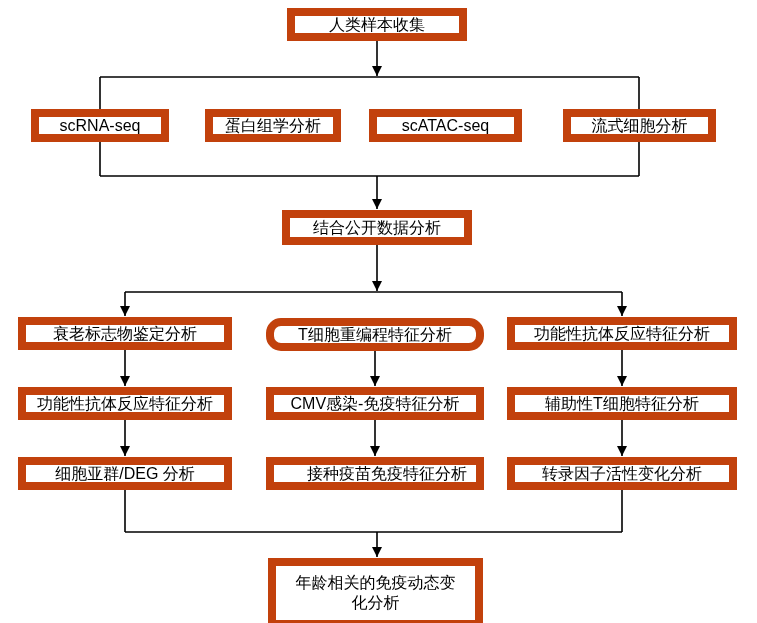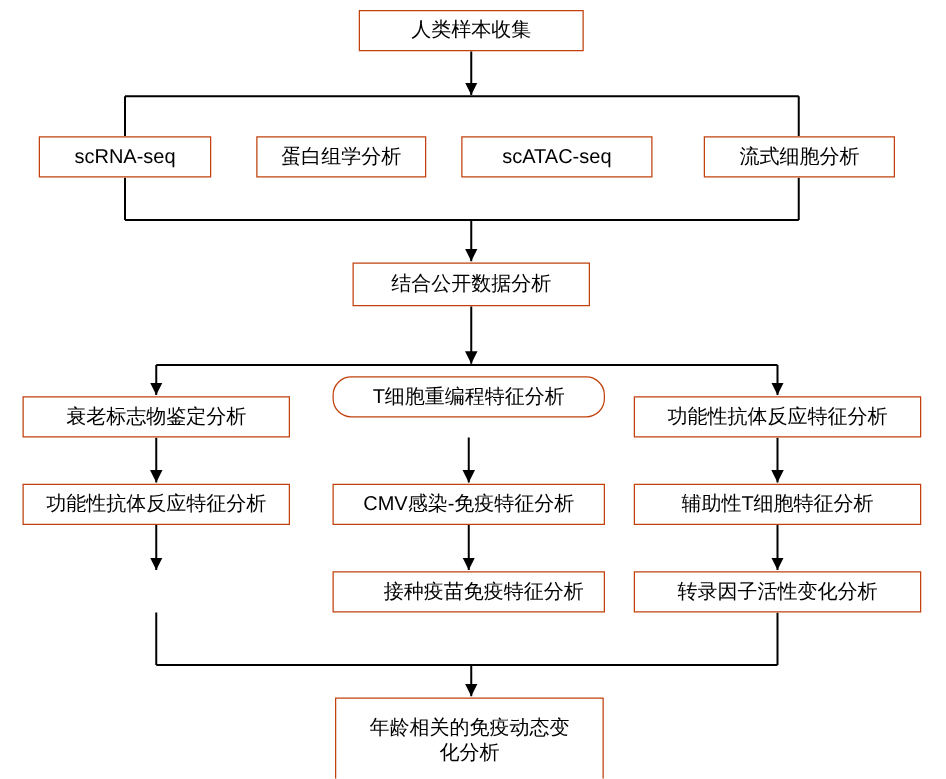--- a/index.html
+++ b/index.html
@@ -8,37 +8,37 @@
     width:757px;height:623px;
     background:#ffffff;
     font-family:"Liberation Sans","DejaVu Sans",sans-serif;
     color:#000000;
     overflow:hidden;
   }
   #connectors{position:absolute;left:0;top:0;width:757px;height:623px;}
   .node{
     position:absolute;
     box-sizing:border-box;
-    border:1px solid #c2410c;
+    border:8px solid #c2410c;
     background:#ffffff;
     display:flex;align-items:center;justify-content:center;
     font-size:16px;line-height:1.25;
     text-align:center;
     white-space:nowrap;
   }
   .n-top     {left:287px;top:8px;  width:180px;height:33px;}
   .n-m0      {left:31px; top:109px;width:138px;height:33px;}
   .n-m1      {left:205px;top:109px;width:136px;height:33px;}
   .n-m2      {left:369px;top:109px;width:153px;height:33px;}
   .n-m3      {left:563px;top:109px;width:153px;height:33px;}
   .n-combine {left:282px;top:210px;width:190px;height:35px;text-align:right;}
   .n-c0r0    {left:18px; top:317px;width:214px;height:33px;}
   .n-c0r1    {left:18px; top:387px;width:214px;height:33px;}
   .n-c0r2    {left:18px; top:457px;width:214px;height:33px;}
-  .n-c1r0    {left:266px;top:301px;width:218px;height:33px;border-radius:15px;}
+  .n-c1r0    {left:266px;top:318px;width:218px;height:33px;border-radius:15px;}
   .n-c1r1    {left:266px;top:387px;width:218px;height:33px;}
   .n-c1r2    {left:266px;top:457px;width:218px;height:33px;padding-left:24px;}
   .n-c2r0    {left:507px;top:317px;width:230px;height:33px;}
   .n-c2r1    {left:507px;top:387px;width:230px;height:33px;}
   .n-c2r2    {left:507px;top:457px;width:230px;height:33px;}
   .n-final   {left:268px;top:558px;width:215px;height:70px;white-space:pre-line;}
   svg line{stroke:#000000;stroke-width:1.6;}
 </style>
 </head>
 <body>
@@ -85,20 +85,21 @@
 
   <div class="node n-m0">scRNA-seq</div>
   <div class="node n-m1">蛋白组学分析</div>
   <div class="node n-m2">scATAC-seq</div>
   <div class="node n-m3">流式细胞分析</div>
 
   <div class="node n-combine">结合公开数据分析</div>
 
   <div class="node n-c0r0">衰老标志物鉴定分析</div>
   <div class="node n-c0r1">功能性抗体反应特征分析</div>
+  <div class="node n-c0r2">细胞亚群/DEG 分析</div>
 
   <div class="node n-c1r0">T细胞重编程特征分析</div>
   <div class="node n-c1r1">CMV感染-免疫特征分析</div>
   <div class="node n-c1r2">接种疫苗免疫特征分析</div>
 
   <div class="node n-c2r0">功能性抗体反应特征分析</div>
   <div class="node n-c2r1">辅助性T细胞特征分析</div>
   <div class="node n-c2r2">转录因子活性变化分析</div>
 
   <div class="node n-final">年龄相关的免疫动态变

